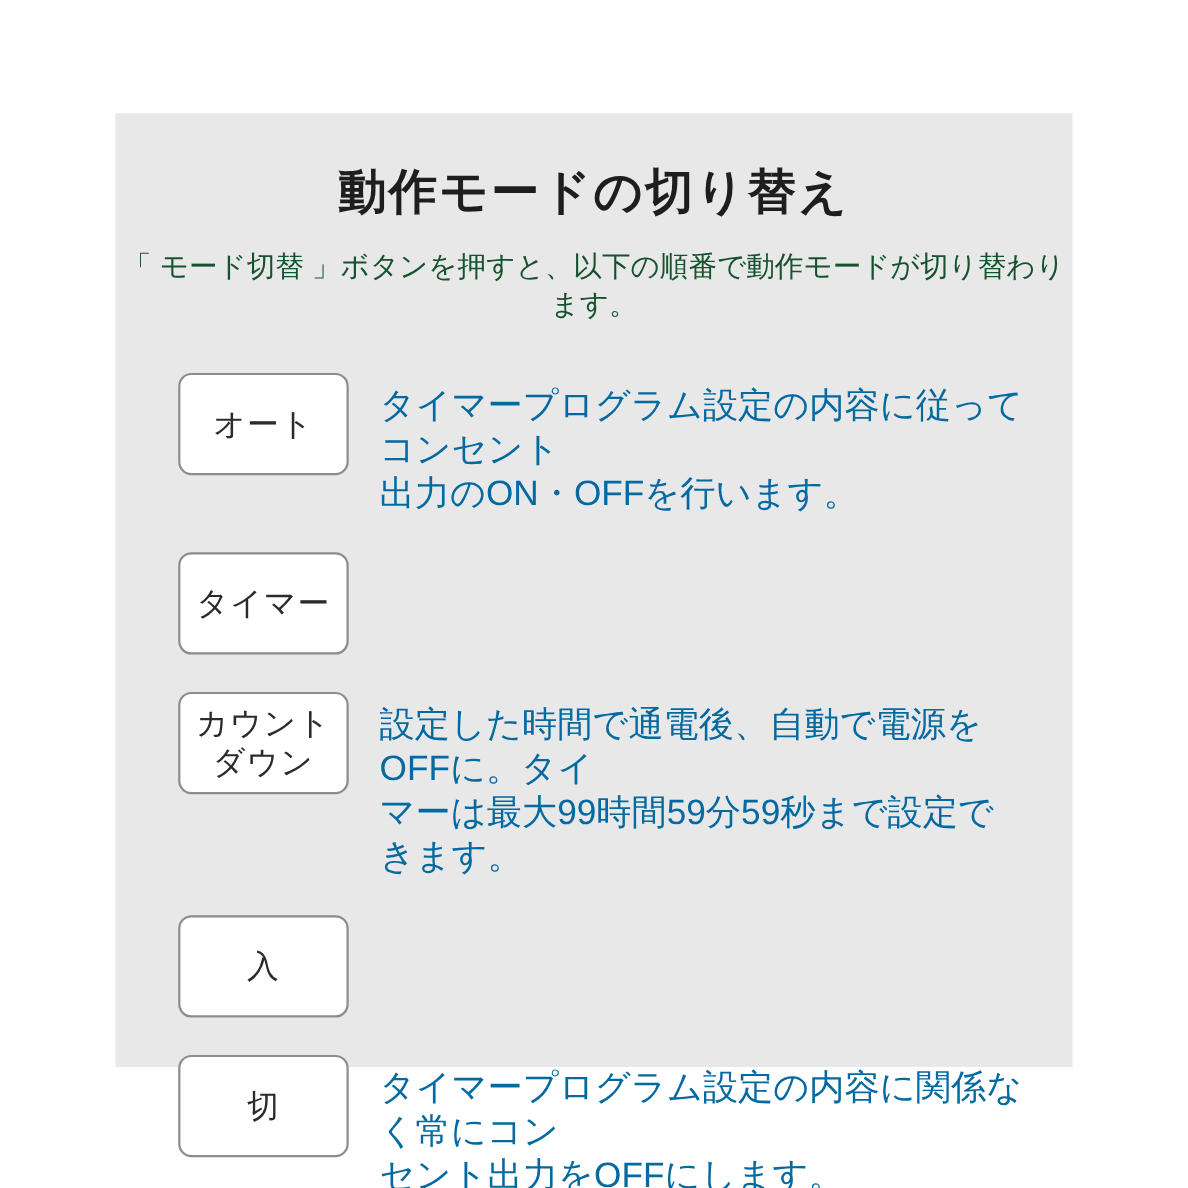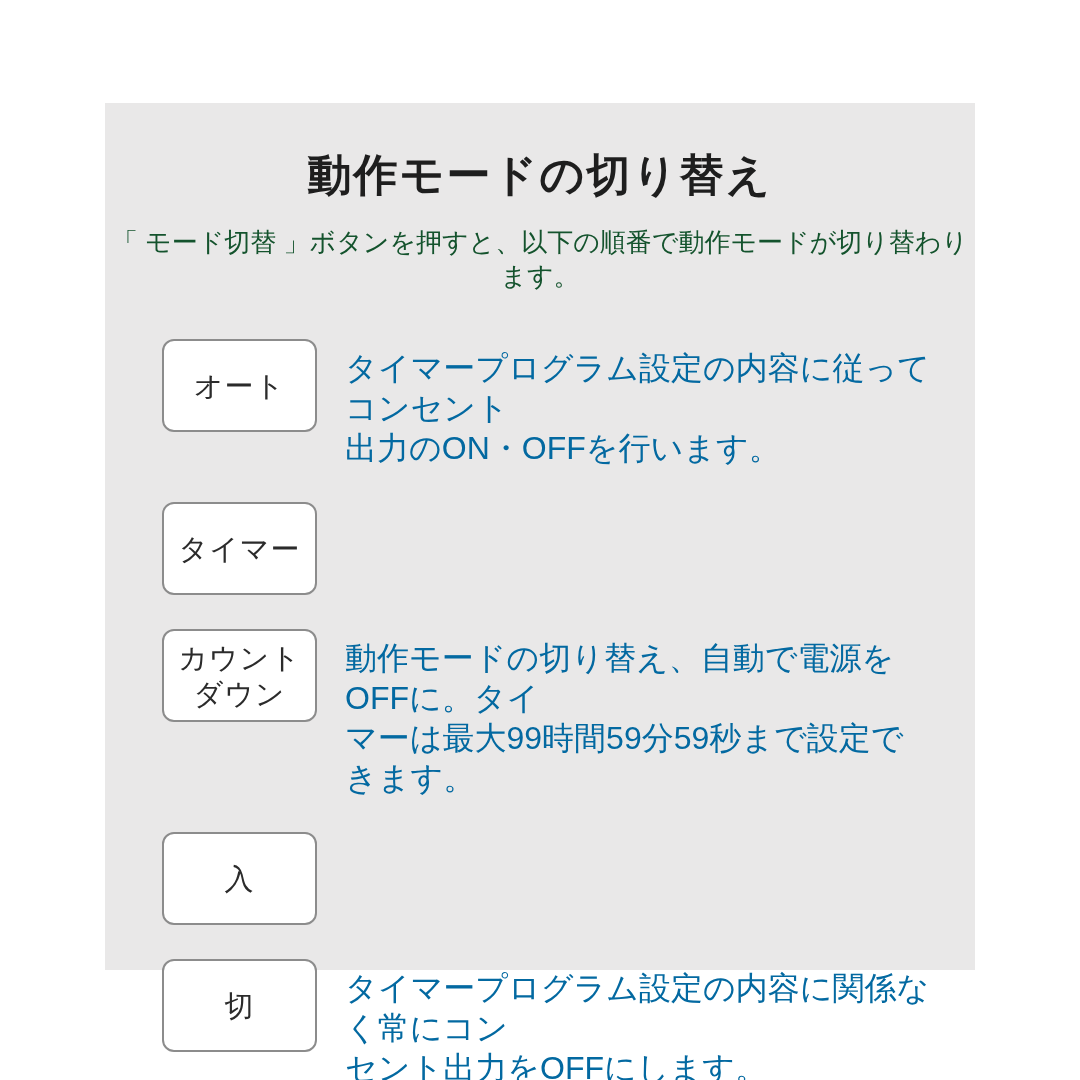--- a/index.html
+++ b/index.html
@@ -111,21 +111,21 @@
         <div class="mode-button">
           <span class="mode-label">タイマー</span>
         </div>
       </div>
 
       <div class="row">
         <div class="mode-button">
           <span class="mode-label">カウント
 ダウン</span>
         </div>
-        <p class="desc">動作モードの切り替え、自動で電源をOFFに。タイ
+        <p class="desc">設定した時間で通電後、自動で電源をOFFに。タイ
 マーは最大99時間59分59秒まで設定できます。</p>
       </div>
 
       <div class="row">
         <div class="mode-button">
           <span class="mode-label">入</span>
         </div>
       </div>
 
       <div class="row">

